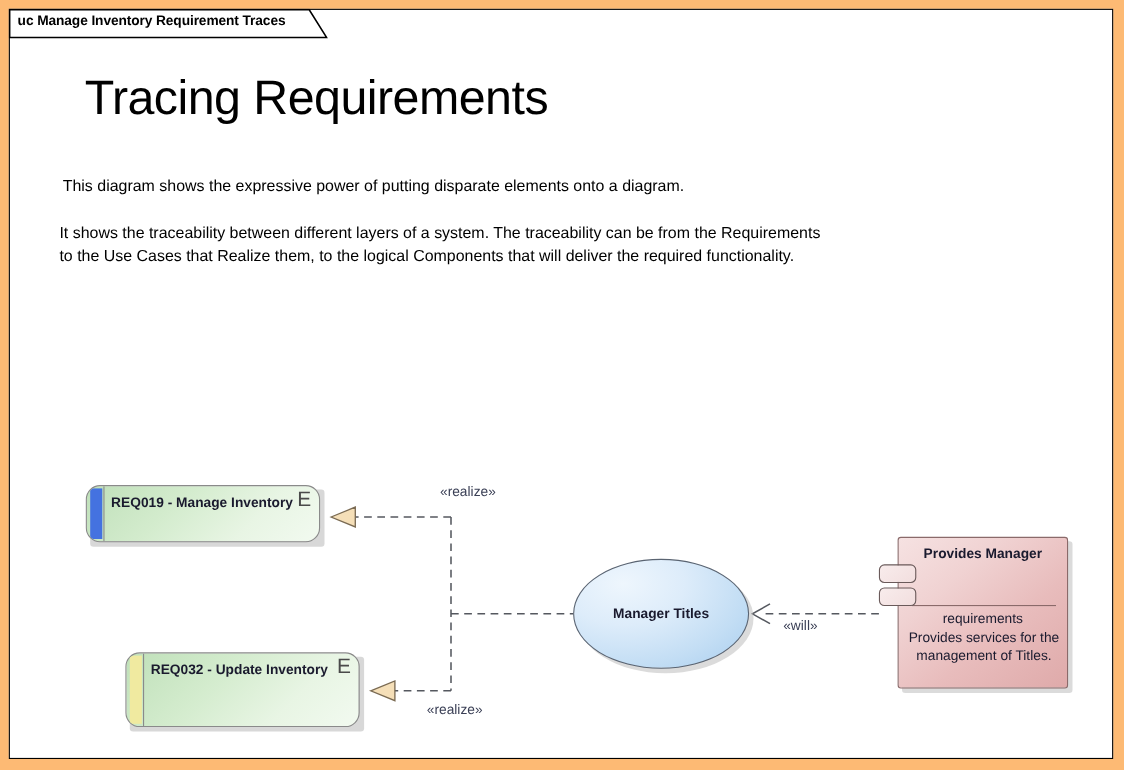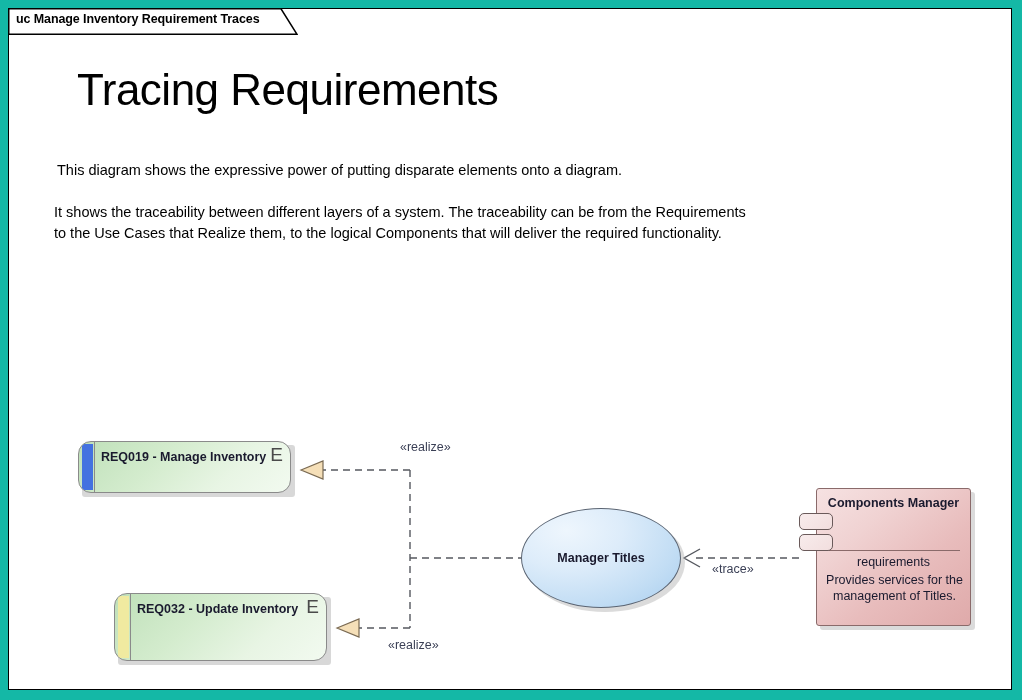--- a/index.html
+++ b/index.html
@@ -7,21 +7,21 @@
     padding: 0;
     background: #ffffff;
   }
   body {
     font-family: "Liberation Sans", sans-serif;
   }
   #page {
     position: relative;
     width: 1022px;
     height: 700px;
-    background: #14b8a6;
+    background: #fdba74;
     overflow: hidden;
   }
 
   
   #frame {
     position: absolute;
     left: 8px;
     top: 8px;
     width: 1004px;
     height: 682px;
@@ -312,21 +312,21 @@
     </g>
 
     <g>
       <path d="M799,558 L692,558" stroke="#55585f" stroke-width="1.4" stroke-dasharray="7,5" fill="none"></path>
       <path d="M700,549 L684,558 L700,567" stroke="#55585f" stroke-width="1.4" fill="none"></path>
     </g>
   </svg>
 
   <div class="conn-label" id="label-realize-1">«realize»</div>
   <div class="conn-label" id="label-realize-2">«realize»</div>
-  <div class="conn-label" id="label-trace">«trace»</div>
+  <div class="conn-label" id="label-trace">«will»</div>
 
   <div class="req" id="req-019">
     <div class="req-shadow"></div>
     <div class="req-body">
       <div class="req-bar">
         <div class="req-bar-inner" style="background:#4472e0"></div>
       </div>
       <div class="req-name">REQ019 - Manage Inventory</div>
       <div class="req-icon">E</div>
     </div>
@@ -345,21 +345,21 @@
 
   <div id="usecase">
     <div id="usecase-shadow"></div>
     <div id="usecase-body"></div>
     <div id="usecase-label">Manager Titles</div>
   </div>
 
   <div id="component">
     <div id="component-shadow"></div>
     <div id="component-body">
-      <div id="component-name">Components Manager</div>
+      <div id="component-name">Provides Manager</div>
       <div id="component-divider"></div>
       <div id="component-stereotype">requirements</div>
       <div id="component-desc">Provides services for the management of Titles.</div>
     </div>
     <div class="comp-port" id="comp-port-1"></div>
     <div class="comp-port" id="comp-port-2"></div>
   </div>
 
 </div>
 

